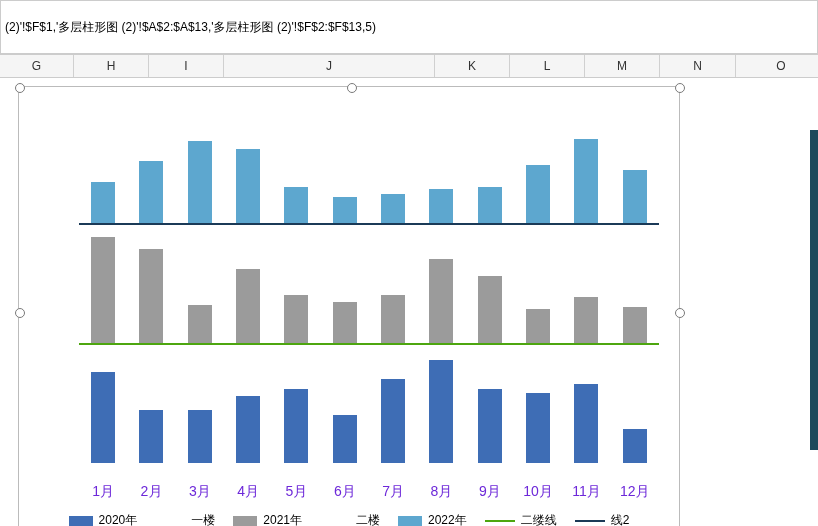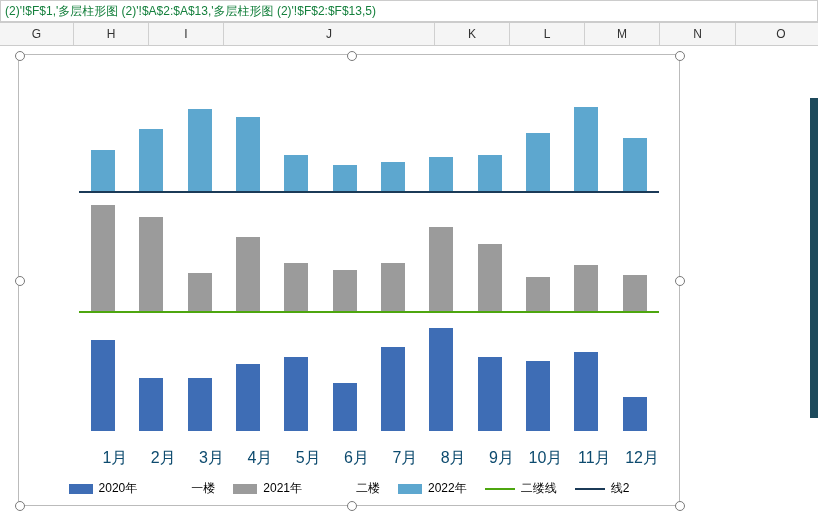--- a/index.html
+++ b/index.html
@@ -1,30 +1,30 @@
 <!DOCTYPE html>
 <html><head>
 <meta charset="utf-8">
 <style>
   html,body{margin:0;padding:0;font-family:"Microsoft YaHei",Arial,sans-serif;font-size:12px;color:#333;background:#fff}
   .sheet{width:818px;height:526px;position:relative;overflow:hidden}
-  .formula-bar{height:20px;border:1px solid #ccc;border-top:1px solid #ccc;background:#fff;padding:0 4px;line-height:20px;font-size:12px;color:#15803d;overflow:hidden;white-space:nowrap}
+  .formula-bar{height:20px;border:1px solid #ccc;border-top:1px solid #ccc;background:#fff;padding:16px 4px;line-height:20px;font-size:12px;color:#000000;overflow:hidden;white-space:nowrap}
   .col-headers{display:flex;height:22px;border-top:1px solid #ccc;border-bottom:1px solid #ccc;background:#f5f5f5}
   .col-h{flex:none;text-align:center;line-height:22px;font-size:12px;color:#333;border-right:1px solid #d0d0d0}
   .grid-area{position:relative;height:482px;background:#fff}
   .chart-frame{position:absolute;left:18px;top:8px;width:660px;height:450px;border:1px solid #bbb;background:#fff}
   .handle{position:absolute;width:8px;height:8px;border:1px solid #7a7a7a;background:#fff;border-radius:50%}
   .plot{position:absolute;left:60px;top:18px;right:20px;bottom:60px}
   .row{position:absolute;left:0;right:0}
   .row .baseline{position:absolute;left:0;right:0;bottom:0;height:2px}
   .bars{position:absolute;left:0;right:0;bottom:2px;display:flex}
   .slot{flex:1;display:flex;justify-content:center;align-items:flex-end}
   .bar{width:24px}
   .xlabels{position:absolute;left:60px;right:20px;bottom:36px;display:flex}
-  .xlabels span{flex:1;text-align:right;font-size:16px;color:#0c4a6e}
+  .xlabels span{flex:1;text-align:center;font-size:14px;color:#6d28d9}
   .legend{position:absolute;left:0;right:0;bottom:8px;display:flex;justify-content:center;gap:18px;font-size:12px;color:#000000}
   .li{display:flex;align-items:center;gap:6px}
   .sw-box{width:24px;height:10px}
   .sw-line{width:30px;height:2px}
   .side-strip{position:absolute;right:0;top:52px;width:8px;height:320px;background:#1d4a5c}
 </style>
 </head>
 <body>
 
 <div class="sheet">

